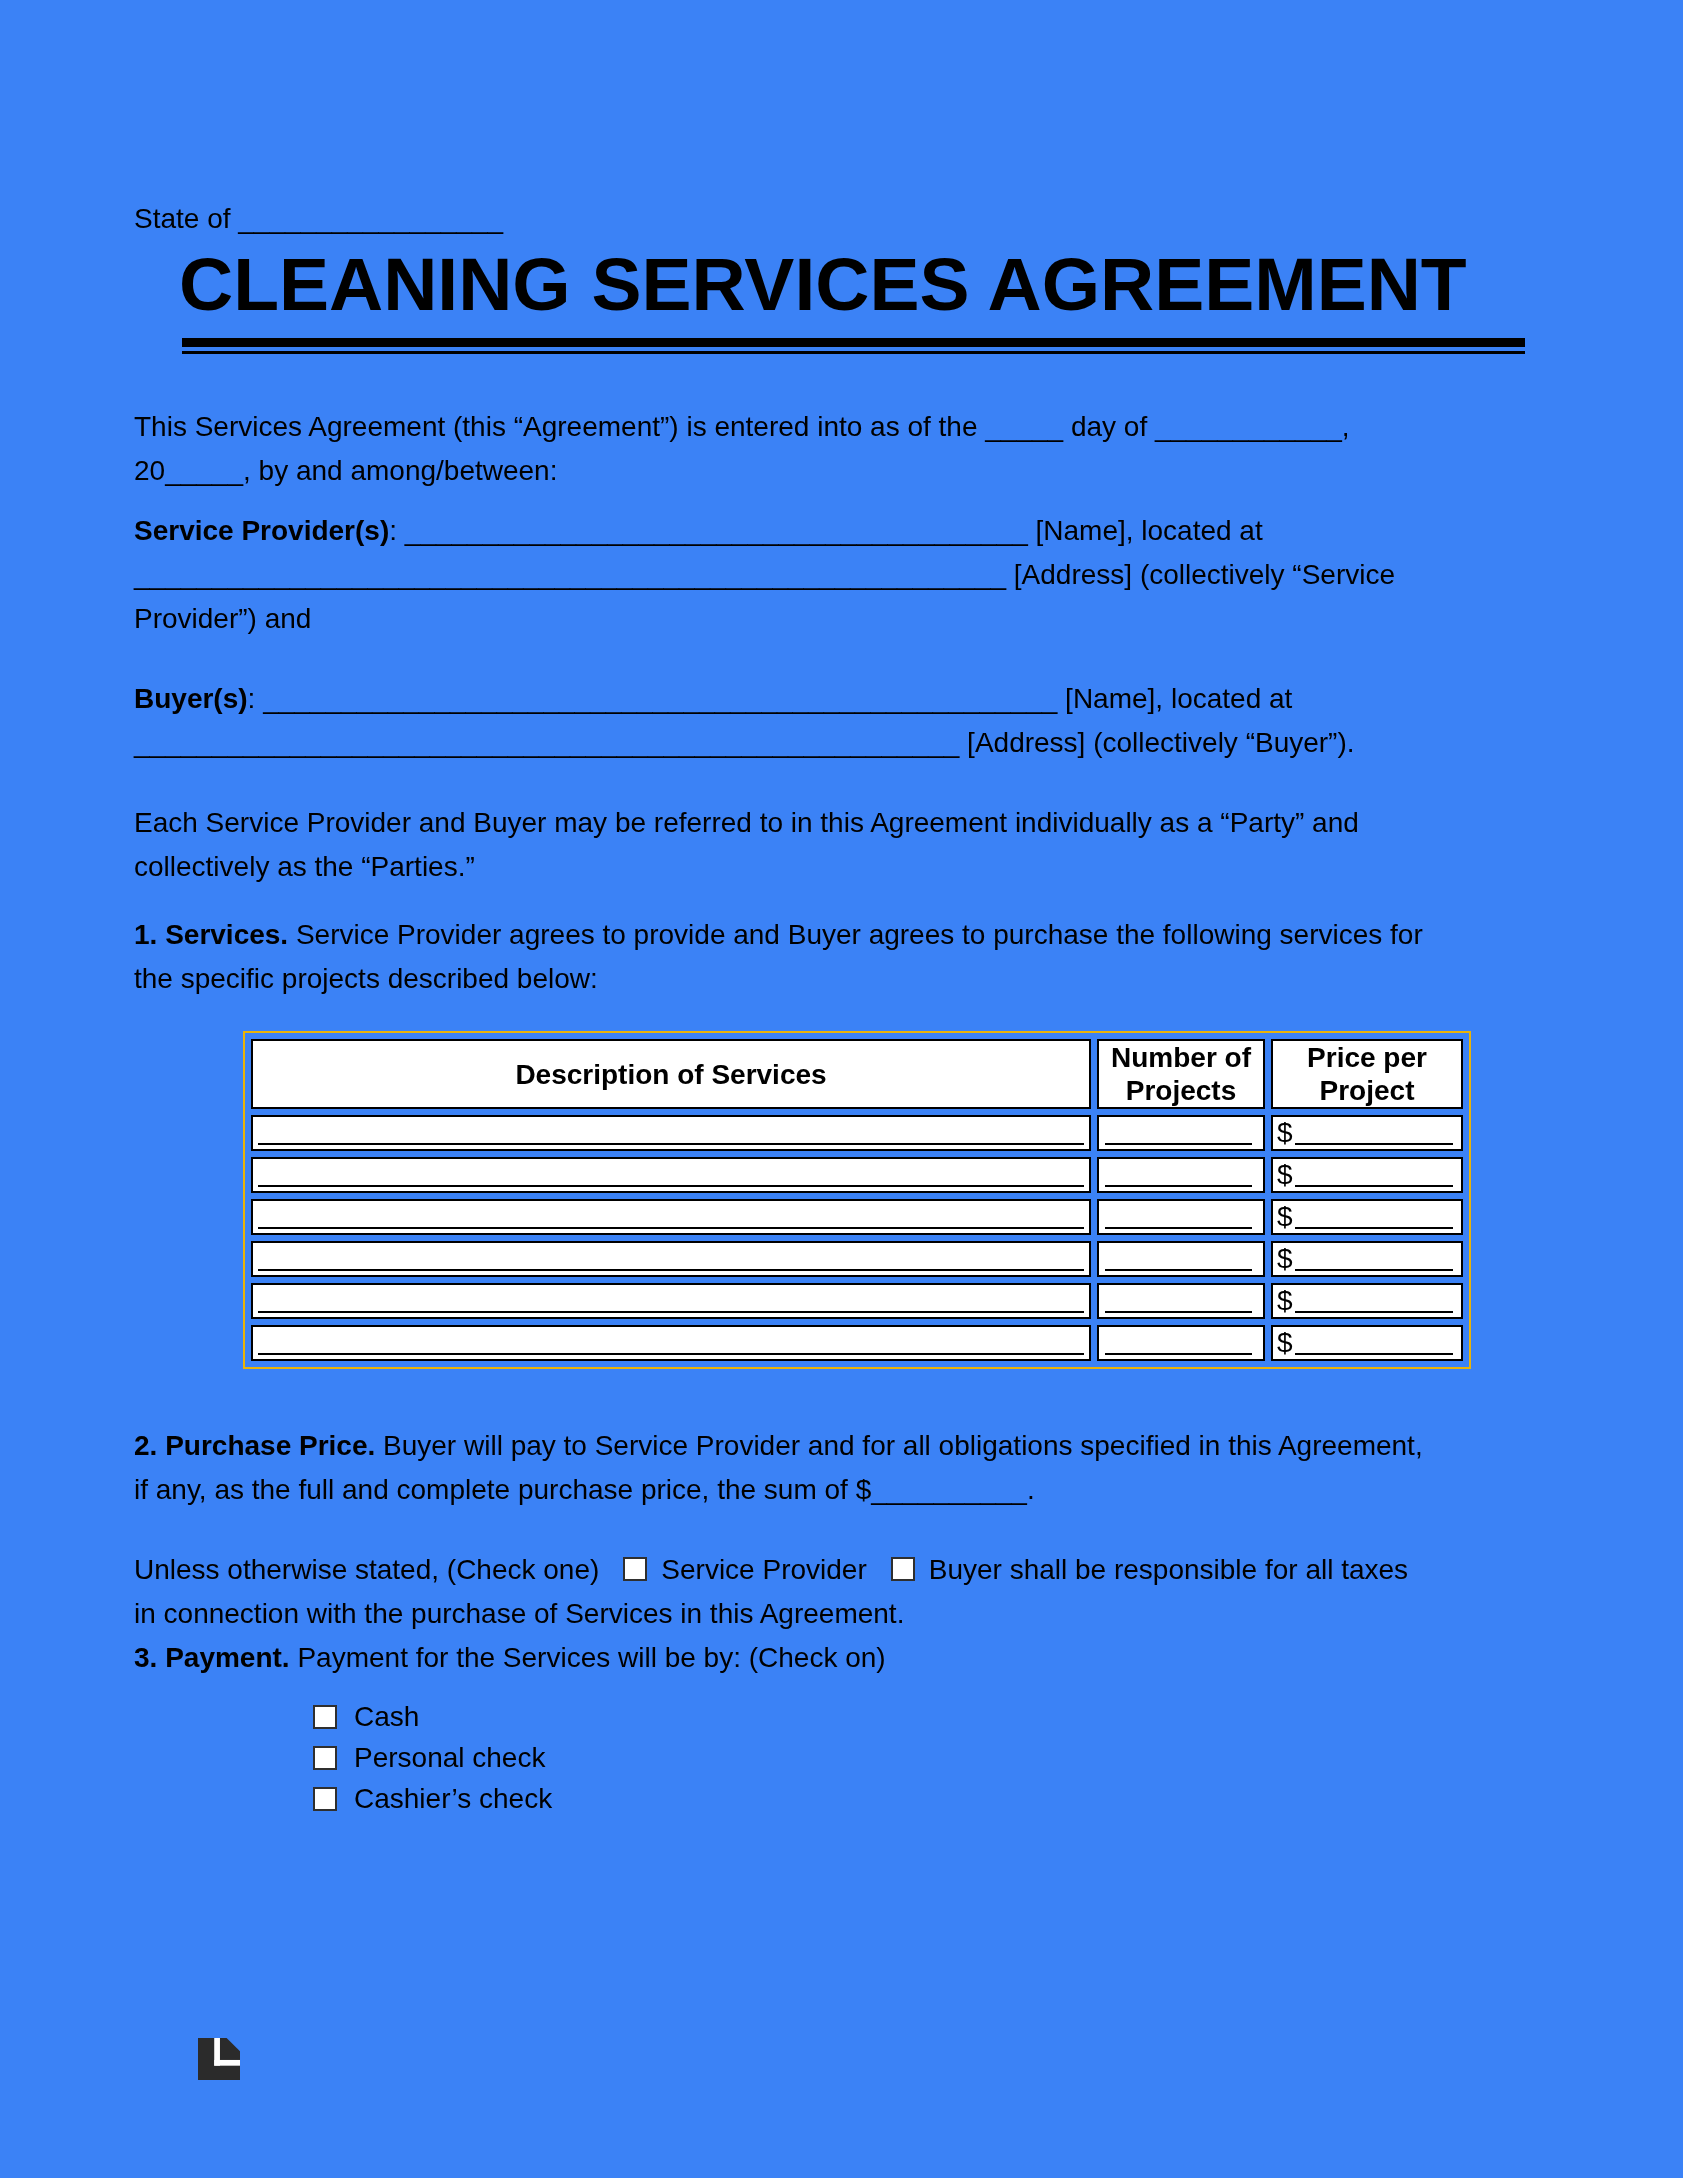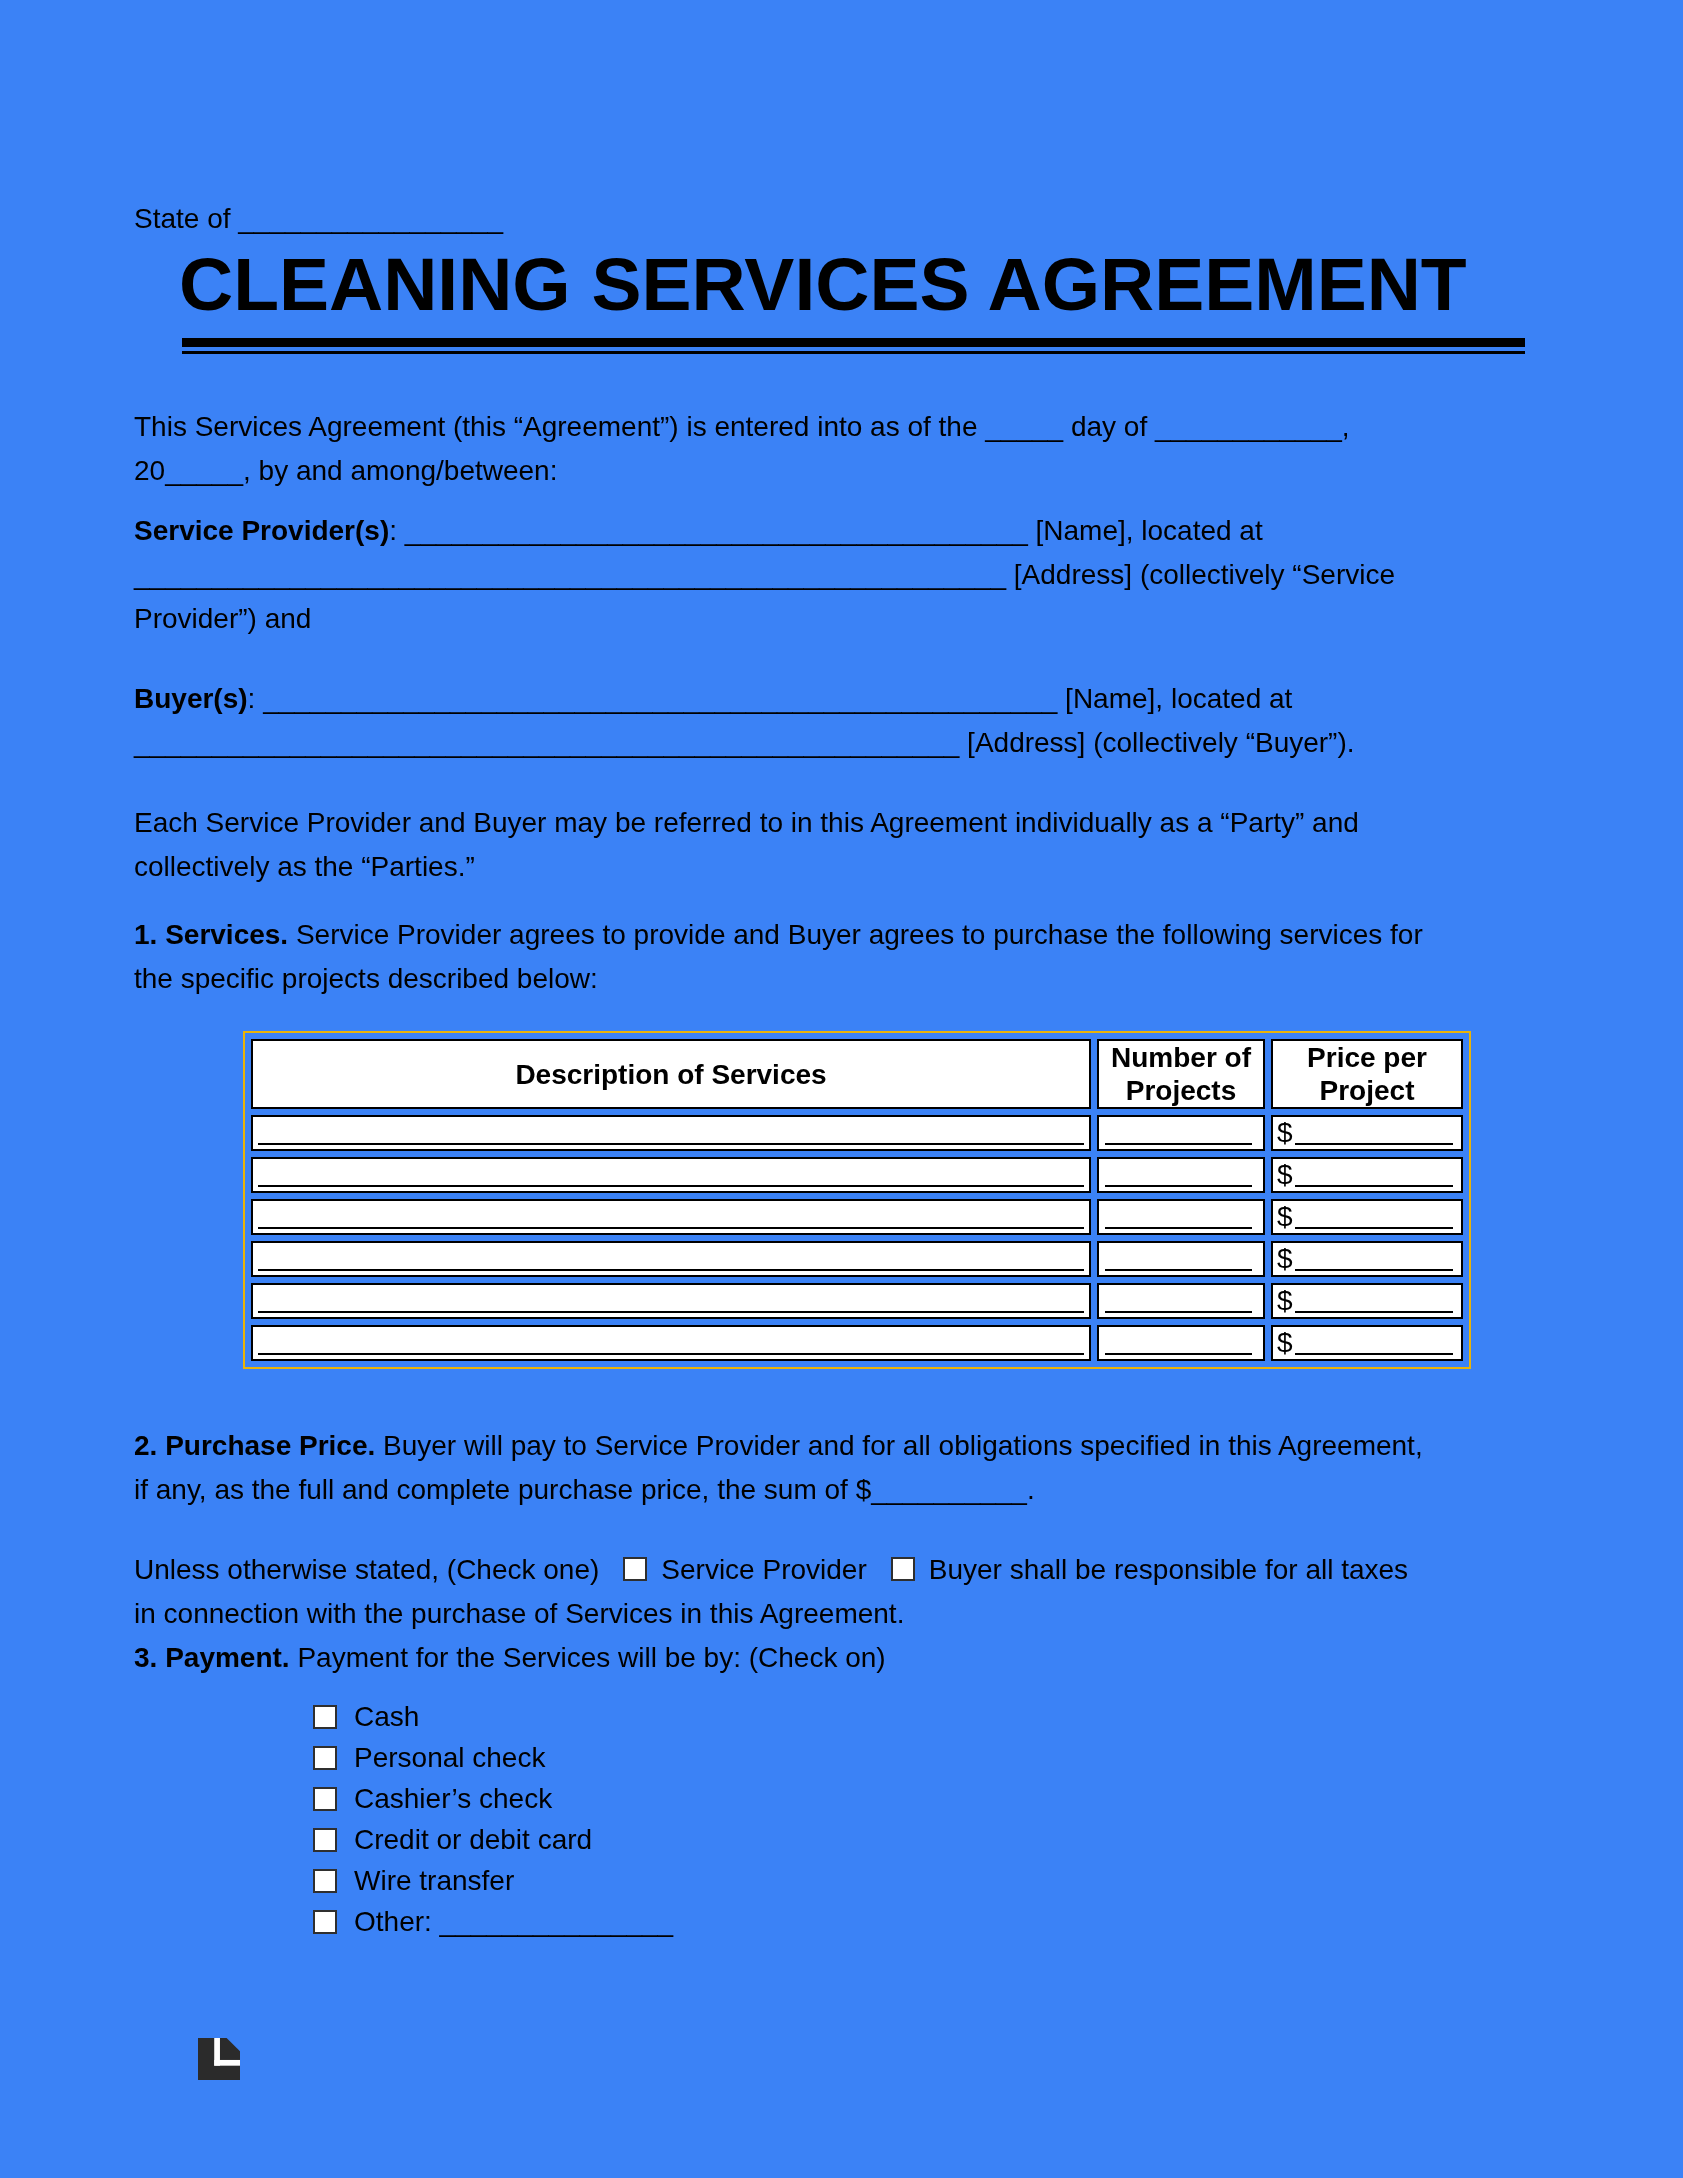--- a/index.html
+++ b/index.html
@@ -56,21 +56,21 @@
   td.c-price .pw { display:flex; height:32px; }
   td.c-price .cur { font-size:28px; line-height:32px; padding-left:4px; }
   td.c-price .blank-line { flex:1; margin:0 8px 0 2px; }
 
   
   .cb-inline {
     display:inline-block; width:20px; height:20px;
     border:2px solid #2f2f2f; margin:0 14px 0 24px;
     vertical-align:-2px; background:#fff;
   }
-  .checklist { display:flex; margin-top:16px; padding-left:179px;flex-direction:column; }
+  .checklist { display:flex; margin-top:16px; padding-left:179px; }
   .check-col-left  { width:429px; }
   .check-row { display:flex; align-items:center; height:41px; }
   .check-row .cb { width:20px; height:20px; border:2px solid #2f2f2f; margin-right:17px; flex:none; background:#fff; }
   .check-row .cl { font-size:28px; }
 
   
   .logo { position:absolute; left:198px; top:2037px; width:42px; height:44px; }
 </style>
 </head>
 <body>
@@ -222,34 +222,20 @@
           </div>
         <div class="check-row">
             <span class="cb"></span>
             <span class="cl">Personal check</span>
           </div>
         <div class="check-row">
             <span class="cb"></span>
             <span class="cl">Cashier’s check</span>
           </div>
       </div>
-      <div class="check-col-right">
-        <div class="check-row">
-            <span class="cb"></span>
-            <span class="cl">Credit or debit card</span>
-          </div>
-        <div class="check-row">
-            <span class="cb"></span>
-            <span class="cl">Wire transfer</span>
-          </div>
-        <div class="check-row">
-            <span class="cb"></span>
-            <span class="cl">Other: _______________</span>
-          </div>
-      </div>
     </div>
 
   </div>
 
   <svg class="logo" viewBox="0 0 44 44" aria-hidden="true">
     <path d="M0,0 H30 L44,14 V44 H0 Z" fill="#2b2b2b"></path>
     <rect x="17" y="0" width="6" height="29" fill="#ffffff"></rect>
     <rect x="17" y="23" width="27" height="6" fill="#ffffff"></rect>
   </svg>
 </div>

